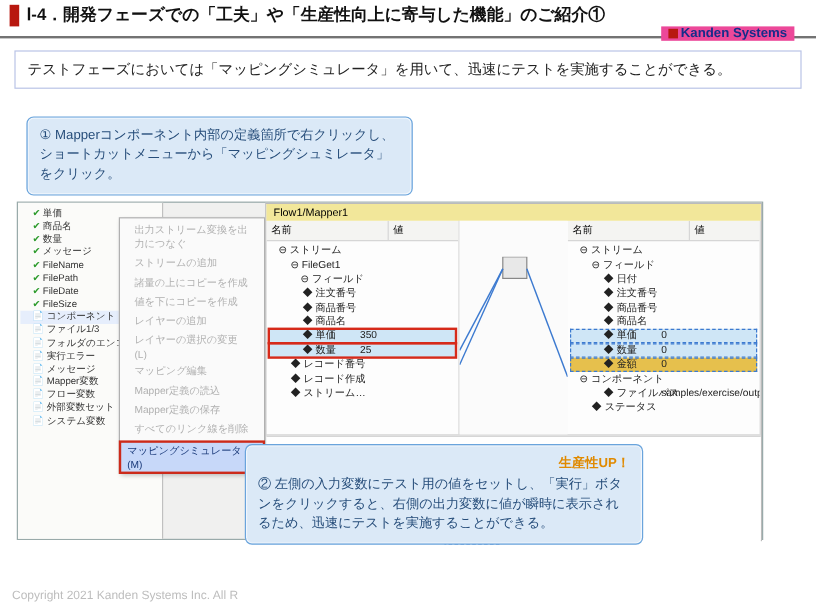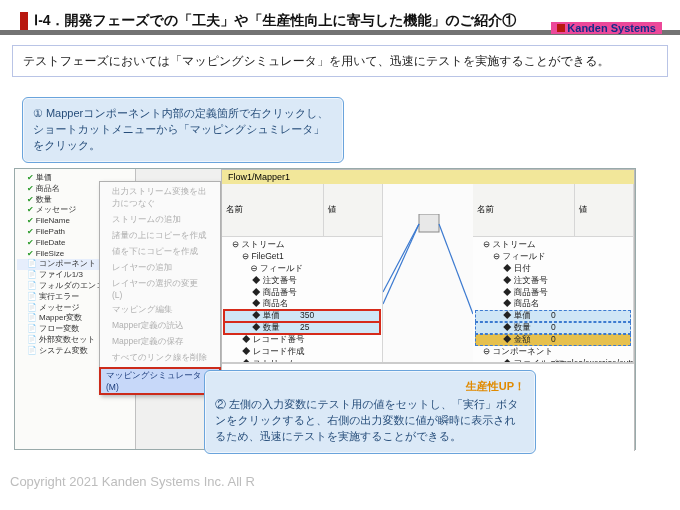--- a/index.html
+++ b/index.html
@@ -1,16 +1,16 @@
 <!DOCTYPE html>
 <html><head>
 <meta charset="utf-8">
 <style>
 body{margin:0;font-family:"Meiryo","Hiragana Sans",sans-serif;font-size:10px;background:#fff;width:680px;height:510px;overflow:hidden;position:relative}
-.header-bar{height:26px;border-bottom:5px solid #737373;display:flex;align-items:flex-end;padding:4px 20px 0}
+.header-bar{height:26px;border-bottom:2px solid #737373;display:flex;align-items:flex-start;padding:4px 8px 0}
 .hdr-block{width:8px;height:18px;background:#b8180f;margin-right:6px}
 .hdr-title{font-size:14px;font-weight:bold;color:#111;white-space:nowrap}
 .brand{position:absolute;top:22px;right:18px;background:#ec4899;padding:0 6px;font-size:11px;font-weight:bold;color:#152d8a;display:flex;align-items:center}
 .brand-sq{width:8px;height:8px;background:#b8180f;margin-right:2px}
 .lead-box{margin:10px 12px 10px;border:1px solid #b9c4e6;padding:6px 10px;font-size:12px;line-height:1.5;color:#222}
 .callout{position:absolute;background:#dbe9f7;border:1.5px solid #6aa4dc;border-radius:6px;padding:8px 10px;font-size:11px;line-height:1.45;color:#264d7a;box-shadow:0 0 0 1px rgba(255,255,255,.6) inset}
 .callout1{left:22px;top:97px;width:300px}
 .callout2{left:204px;top:370px;width:310px}
 .callout2 .up{color:#e08a00;font-weight:bold;text-align:right;margin-bottom:2px}
 .screenshot{position:absolute;left:14px;top:168px;width:620px;height:280px;border:1px solid #9aa;background:#f0f0ef}
@@ -23,39 +23,39 @@
 .ctxmenu{position:absolute;left:84px;top:12px;width:120px;background:#fafafa;border:1px solid #b0b0b0;box-shadow:2px 2px 4px rgba(0,0,0,.25);font-size:8.5px;color:#555}
 .ctxmenu div{padding:2px 6px}
 .ctxmenu .dis{color:#b0b0b0}
 .ctxmenu .sel{background:#c7d8f9;color:#1a3a7a;outline:2px solid #cc2a1a;outline-offset:-1px}
 .mappane{position:absolute;left:206px;top:0;width:412px;height:280px;background:#fdfdfd;border:1px solid #bbb}
 .mappane .title{background:#f2e79a;font-size:9px;padding:2px 6px}
 .cols{display:flex;height:178px;border-bottom:1px solid #ccc}
 .cols .col{flex:1;border-right:1px solid #d6d6d6;overflow:hidden}
 .cols .mid{width:90px;flex:none;background:#fbfbfb;position:relative}
 .colhdr{display:flex;font-size:8.5px;background:#f4f4f2;border-bottom:1px solid #d6d6d6}
-.colhdr span{padding:20px 4px}
+.colhdr span{padding:2px 4px}
 .colhdr .n{width:58%;border-right:1px solid #d6d6d6}
 .colhdr .v{flex:1}
 .datatree{font-size:8.5px;line-height:1.4;padding:2px 2px;color:#222}
 .datatree div{padding-left:8px;white-space:nowrap}
 .datatree .lv2{padding-left:18px}
 .datatree .lv3{padding-left:28px;display:flex}
 .datatree .lv3 span.k{width:48px}
 .datatree .lv3 span.vl{flex:1}
 .hlrow{background:#cfe6f6}
 .redbox{outline:2px solid #d62a1a;outline-offset:-1px}
 .dashbox{outline:1.5px dashed #3c7ad0;outline-offset:-1px}
 .goldrow{background:#e6c04d}
 .mid svg{position:absolute;top:30px;left:0}
 .lowpane{height:92px;background:#fff;border-top:1px solid #ccc;position:relative}
 .btnbar{position:absolute;bottom:4px;left:0;right:0;text-align:center}
 .btnbar button{font-size:9px;padding:1px 14px;margin:0 4px;border:1px solid #999;background:#f0f0f0;border-radius:2px}
 .btnbar button.exec{outline:1.5px dashed #3c7ad0;outline-offset:1px}
-.footer{position:absolute;bottom:21px;left:10px;font-size:13px;color:#bdbdbd}
+.footer{position:absolute;bottom:8px;left:10px;font-size:10px;color:#bdbdbd}
 </style>
 </head>
 <body>
 
 <div class="header-bar">
   <div class="hdr-block"></div>
   <div class="hdr-title">Ⅰ-4．開発フェーズでの「工夫」や「生産性向上に寄与した機能」のご紹介①</div>
 </div>
 <div class="brand">
   <span class="brand-sq"></span>

